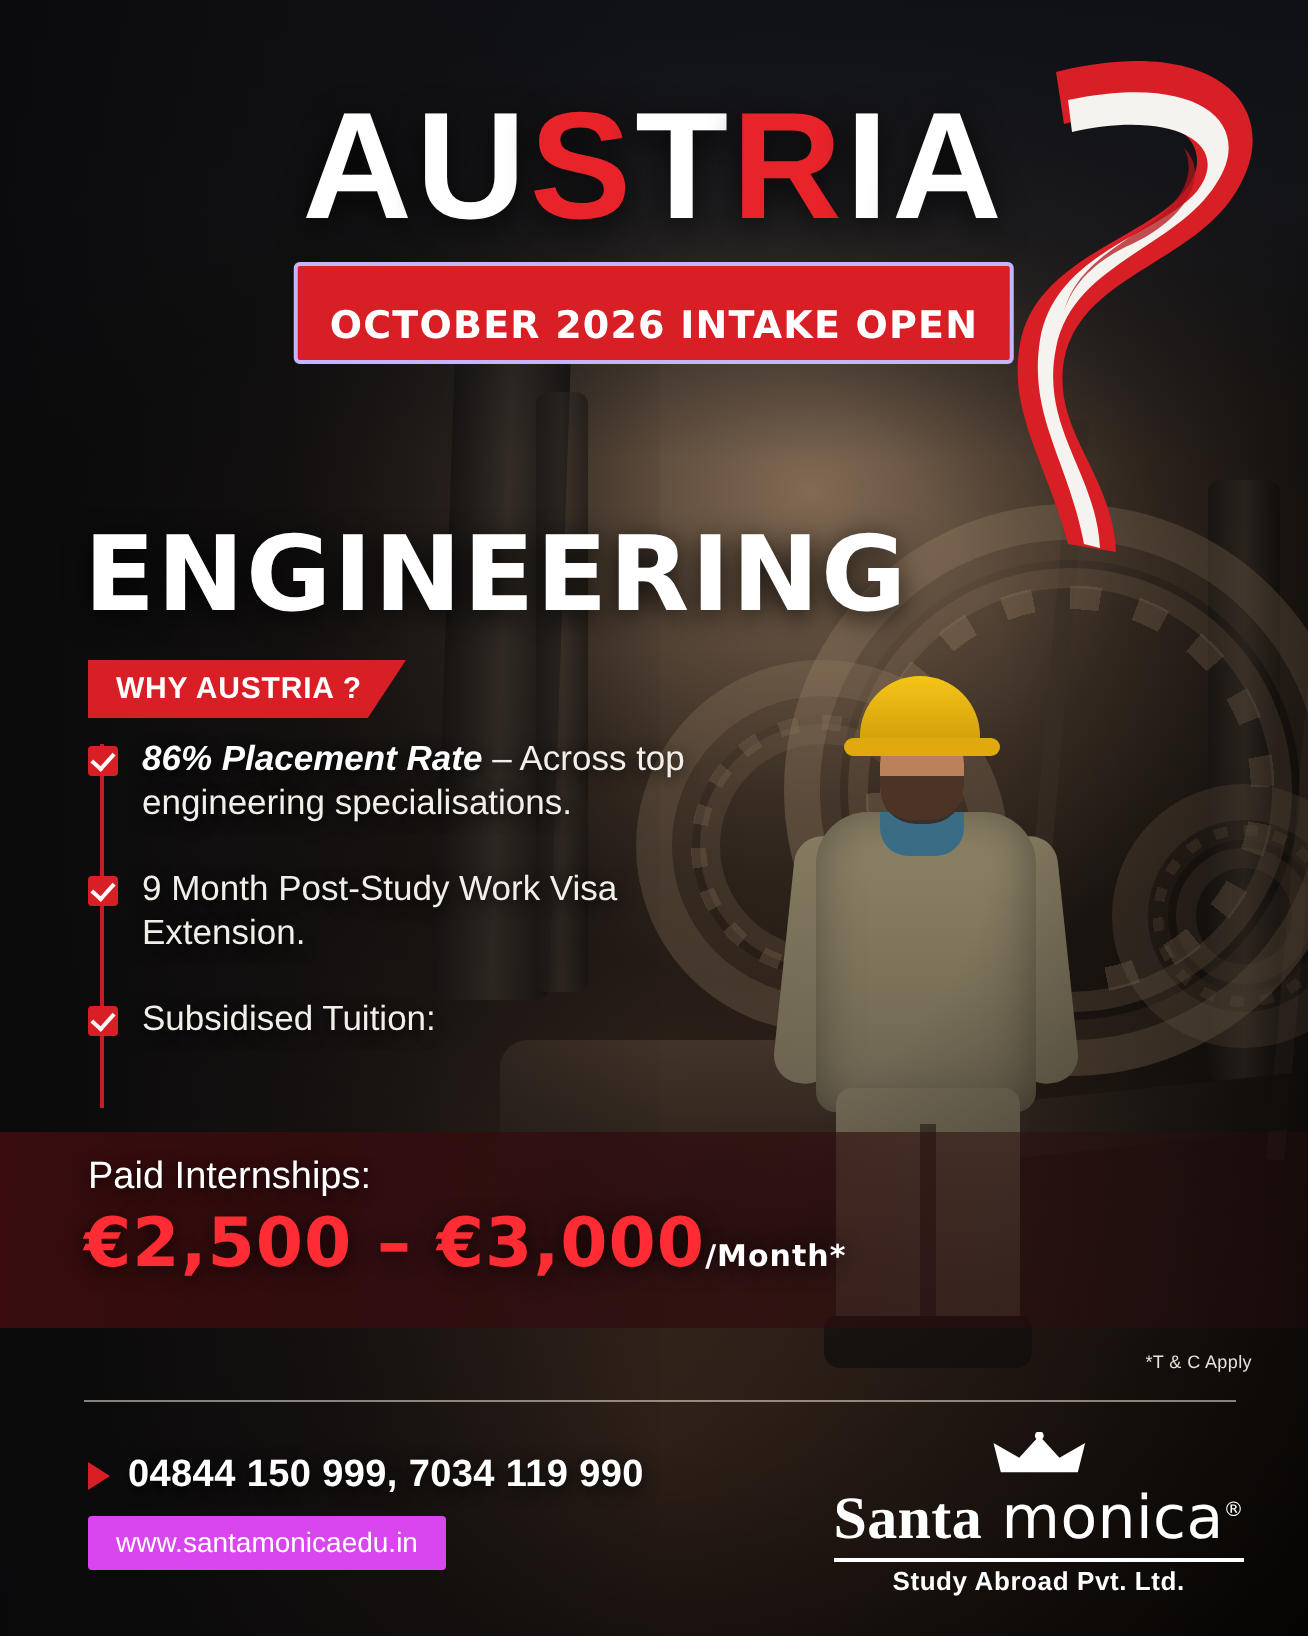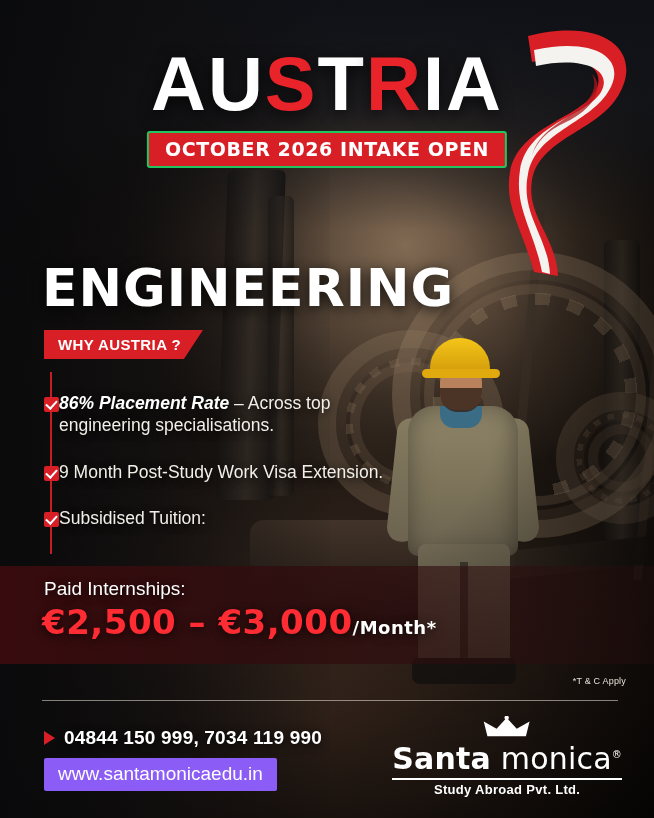--- a/index.html
+++ b/index.html
@@ -174,22 +174,22 @@
     position: absolute;
     left: 50%;
     transform: translateX(-50%);
     top: 131px;
     background: #d81f26;
     color: #fff;
     font-family: "DejaVu Sans", sans-serif;
     font-weight: 700;
     font-size: 19px;
     letter-spacing: 0.6px;
-    padding: 5px 16px 6px;
-    border: 2px solid #22c55e;
+    padding: 19px 16px 6px;
+    border: 2px solid #c4b5fd;
     border-radius: 3px;
     white-space: nowrap;
   }
 
   
   .study-word {
     position: absolute;
     left: 44px; top: 224px;
     font-family: "DejaVu Serif", serif;
     font-style: italic;
@@ -227,22 +227,22 @@
   }
   .bullet-rail {
     position: absolute;
     left: 50px; top: 372px;
     width: 2px; height: 182px;
     background: rgba(216,31,38,0.9);
   }
   .bullet {
     position: relative;
     display: flex;
+    gap: 12px;
     margin-bottom: 20px;
-    margin-top: 24px;
   }
   .tick {
     flex: 0 0 auto;
     width: 15px; height: 15px;
     margin-top: 5px;
     background: #d81f26;
     border-radius: 2px;
     position: relative;
   }
   .tick::after {
@@ -291,21 +291,21 @@
     font-family: "DejaVu Sans", sans-serif;
     font-weight: 900;
     font-size: 34px;
     color: #ff2d33;
     letter-spacing: 0.5px;
     text-shadow: 0 2px 10px rgba(0,0,0,0.7);
     white-space: nowrap;
   }
   .band-amount .per {
     color: #ffffff;
-    font-size: 18px;
+    font-size: 15px;
     font-weight: 700;
   }
   .tc {
     position: absolute;
     right: 28px; top: 676px;
     color: #e7e1d8;
     font-size: 9px;
     letter-spacing: .2px;
   }
 
@@ -331,44 +331,44 @@
   }
   .tri {
     width: 0; height: 0;
     border-left: 11px solid #d81f26;
     border-top: 7px solid transparent;
     border-bottom: 7px solid transparent;
   }
   .website {
     position: absolute;
     left: 44px; top: 758px;
-    background: #8b5cf6;
-    color: #ffffff;
-    font-size: 19px;
+    background: #d946ef;
+    color: #ffffff;
+    font-size: 14px;
     font-weight: 400;
     padding: 5px 14px 6px;
     border-radius: 2px;
   }
 
   .logo {
     position: absolute;
     right: 32px; top: 716px;
     text-align: center;
     color: #ffffff;
   }
   .logo-crown { height: 22px; margin-bottom: 1px; }
   .logo-main {
     font-family: "DejaVu Sans", sans-serif;
     font-size: 30px;
     line-height: 1.05;
     letter-spacing: .2px;
     position: relative;
     white-space: nowrap;
   }
-  .logo-main .bold { font-weight: 700; }
+  .logo-main .bold { font-weight: 700; font-family: Liberation Serif, serif; }
   .logo-main .thin { font-weight: 400; }
   .logo-main .reg {
     font-size: 10px;
     vertical-align: super;
     font-weight: 400;
   }
   .logo-sub {
     font-size: 13px;
     font-weight: 700;
     letter-spacing: .3px;

